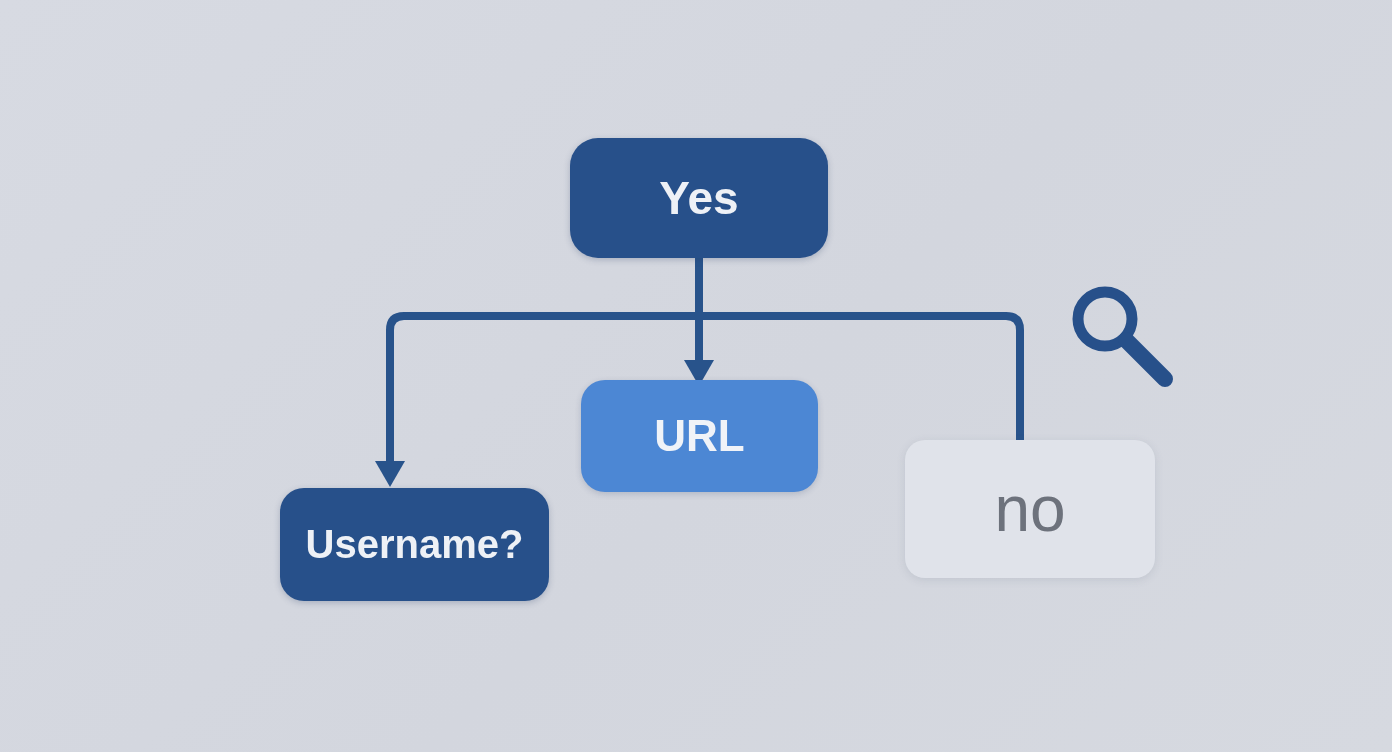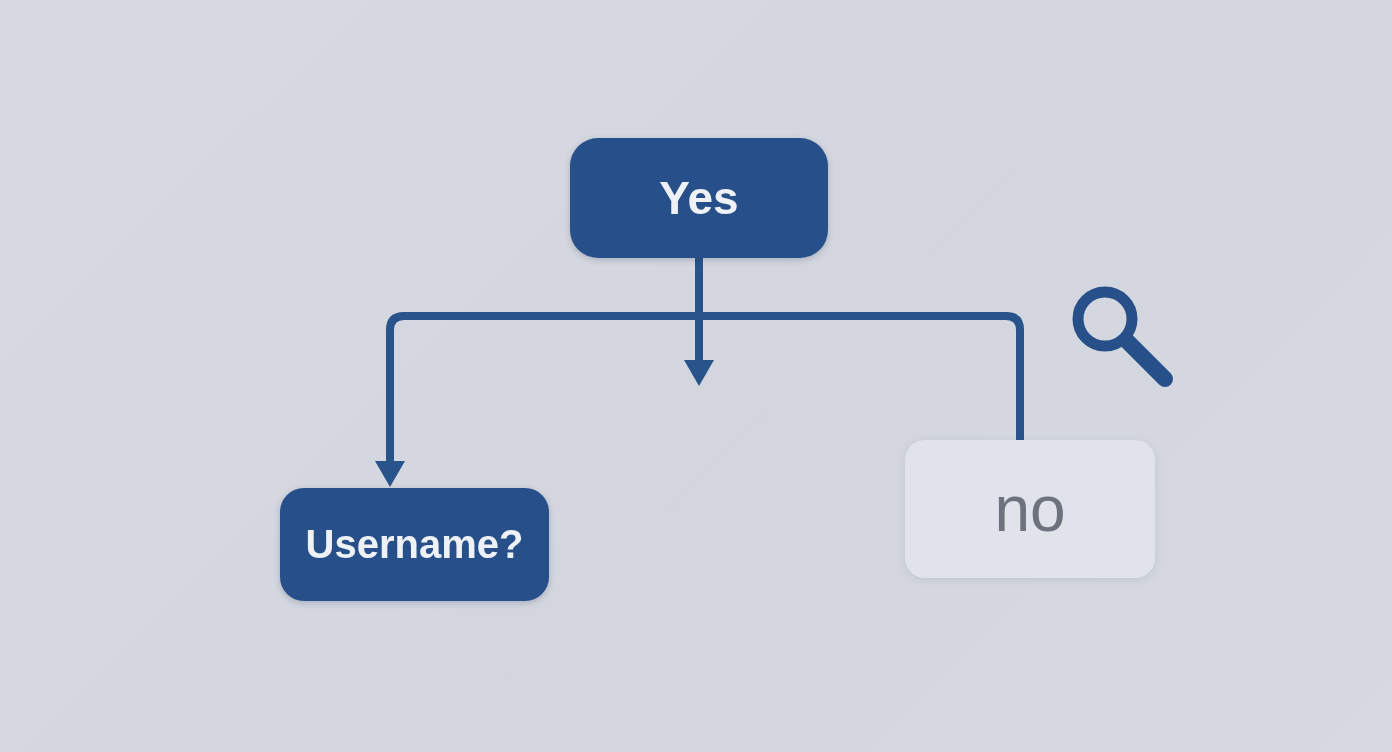--- a/index.html
+++ b/index.html
@@ -112,20 +112,23 @@
     <polygon points="699,386 684,360 714,360" fill="#28538b"></polygon>
 
     <path d="M 390 468 L 390 330 Q 390 316 404 316 L 1006 316 Q 1020 316 1020 330 L 1020 444" stroke="#28538b" stroke-width="8" stroke-linecap="butt"></path>
     <polygon points="390,487 375,461 405,461" fill="#28538b"></polygon>
   </svg>
 
   <div class="node node-yes">
     <span>Yes</span>
   </div>
 
+  <div class="node node-url">
+    <span>URL</span>
+  </div>
 
   <div class="node node-username">
     <span>Username?</span>
   </div>
 
   <div class="node node-no">
     <span>no</span>
   </div>
 
   <svg class="search-icon" viewBox="0 0 120 112" fill="none" xmlns="http://www.w3.org/2000/svg">

